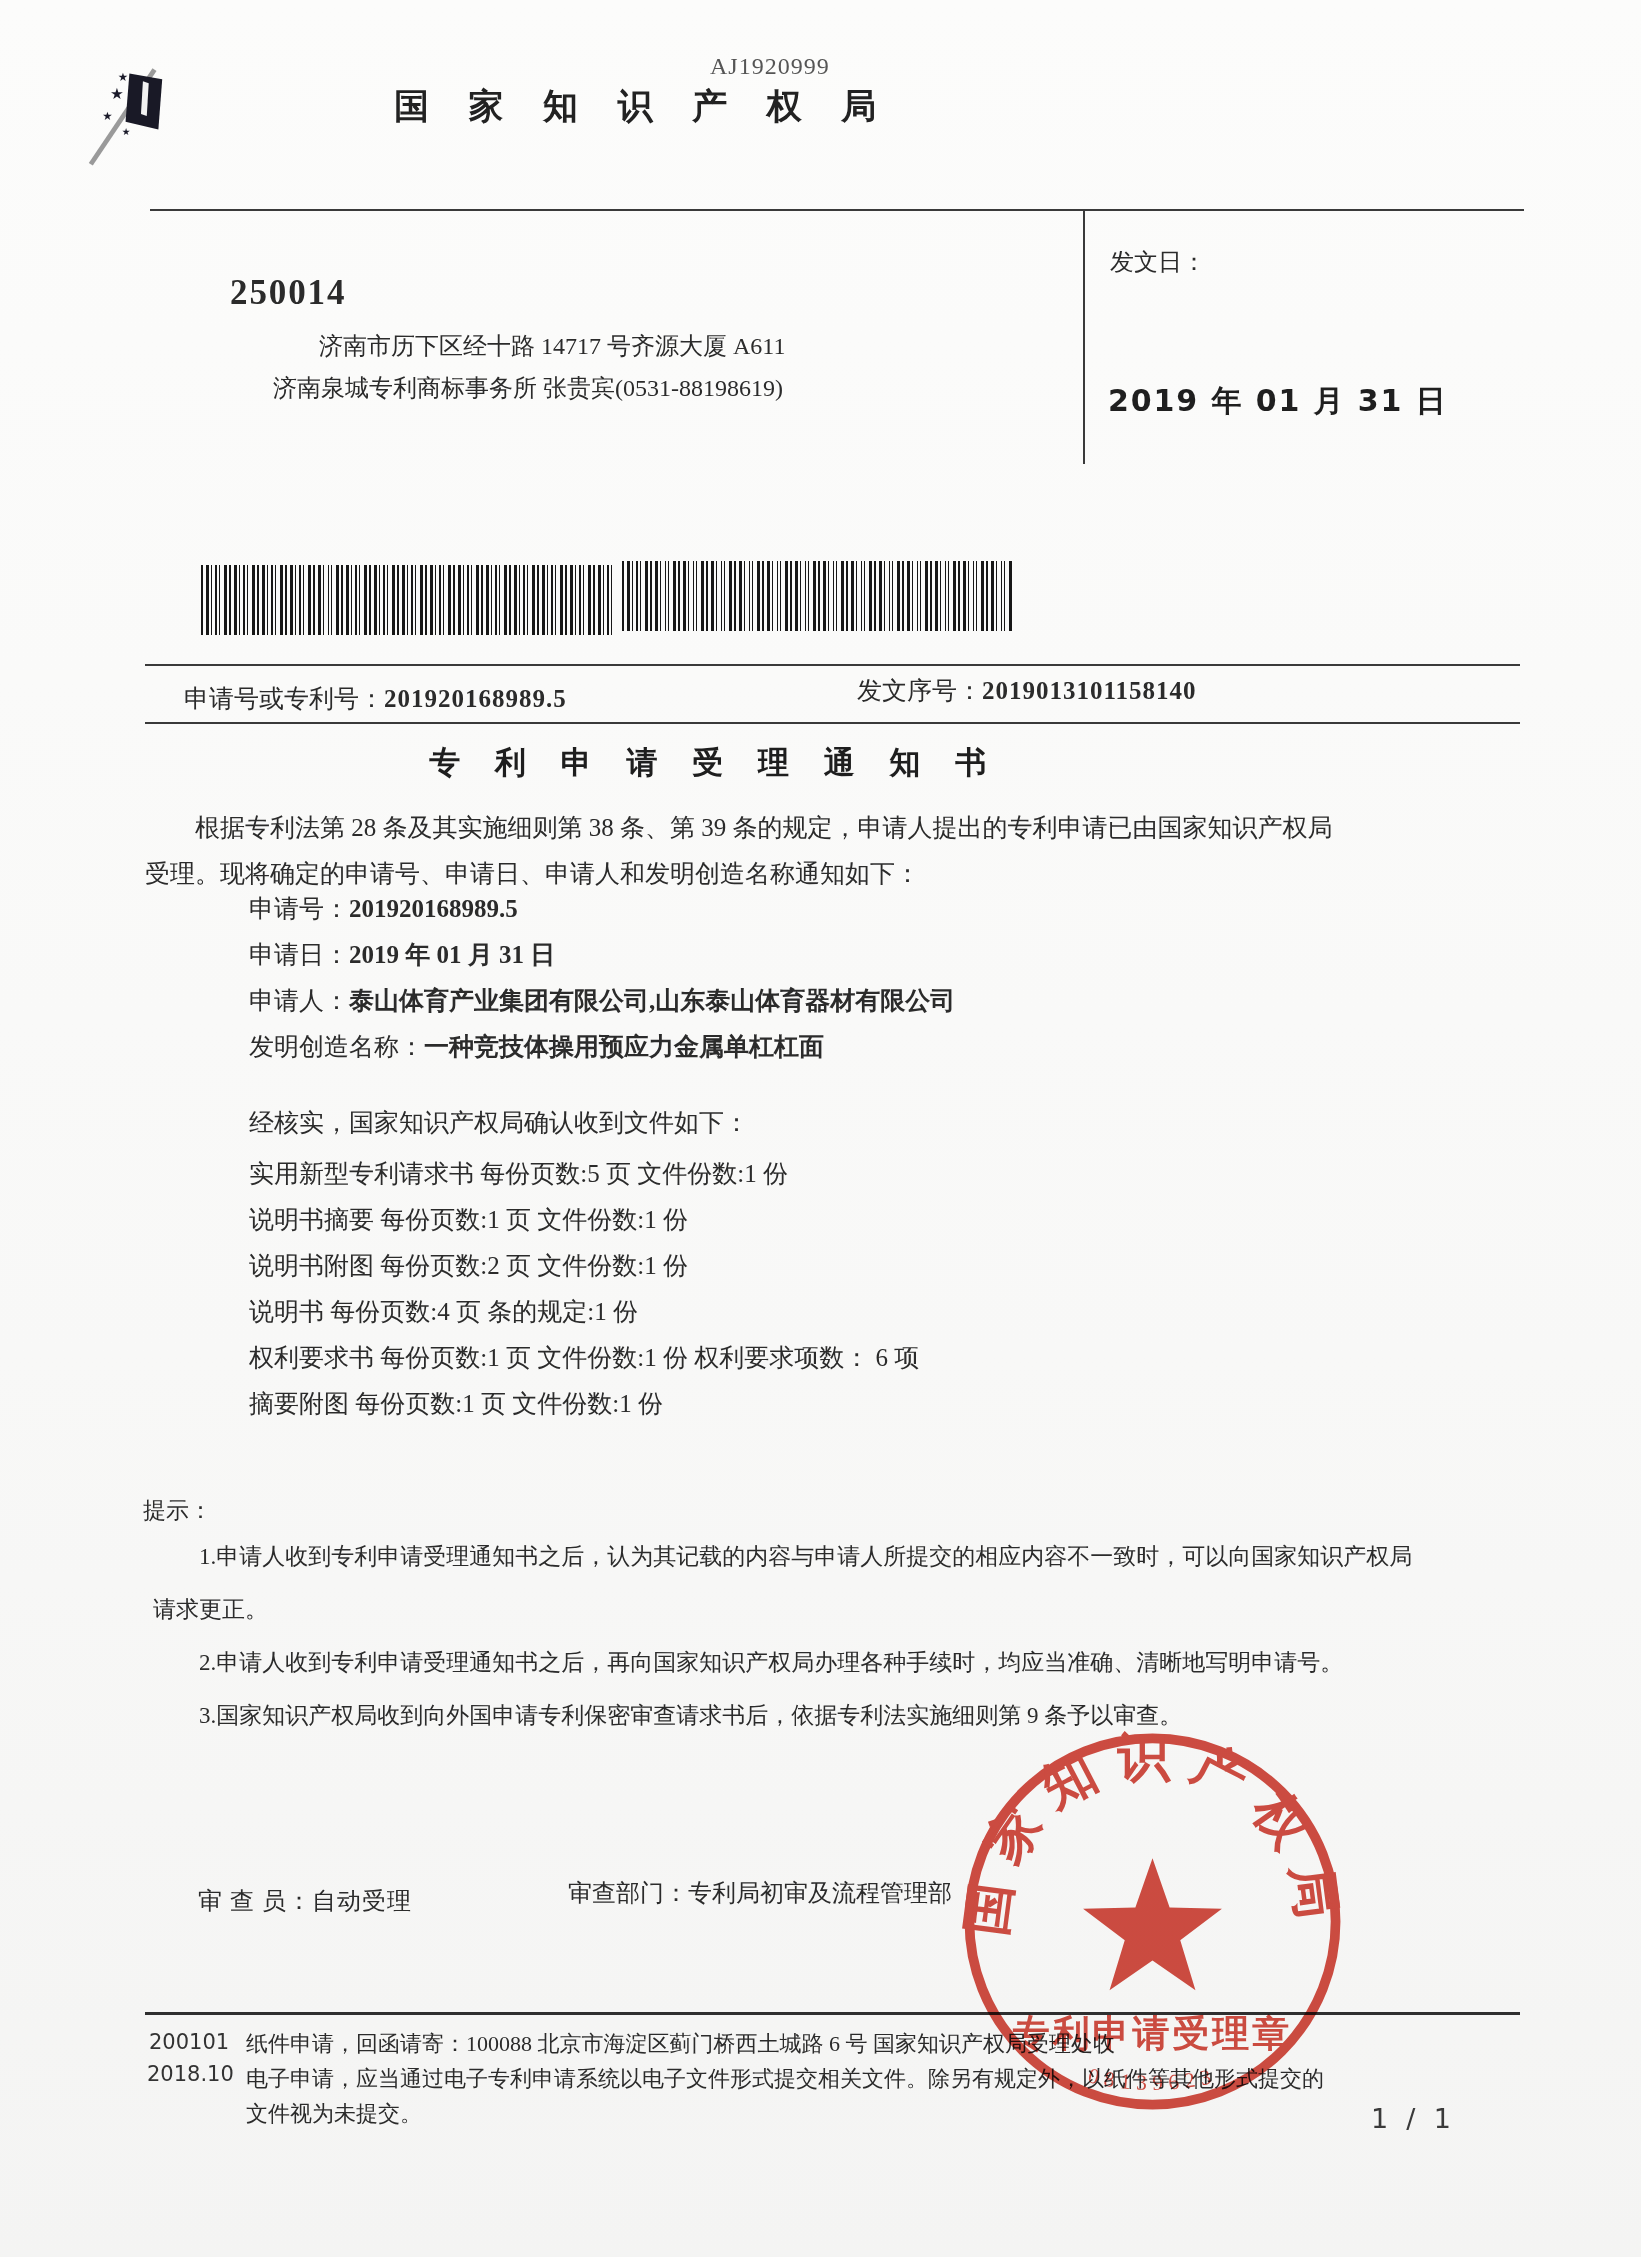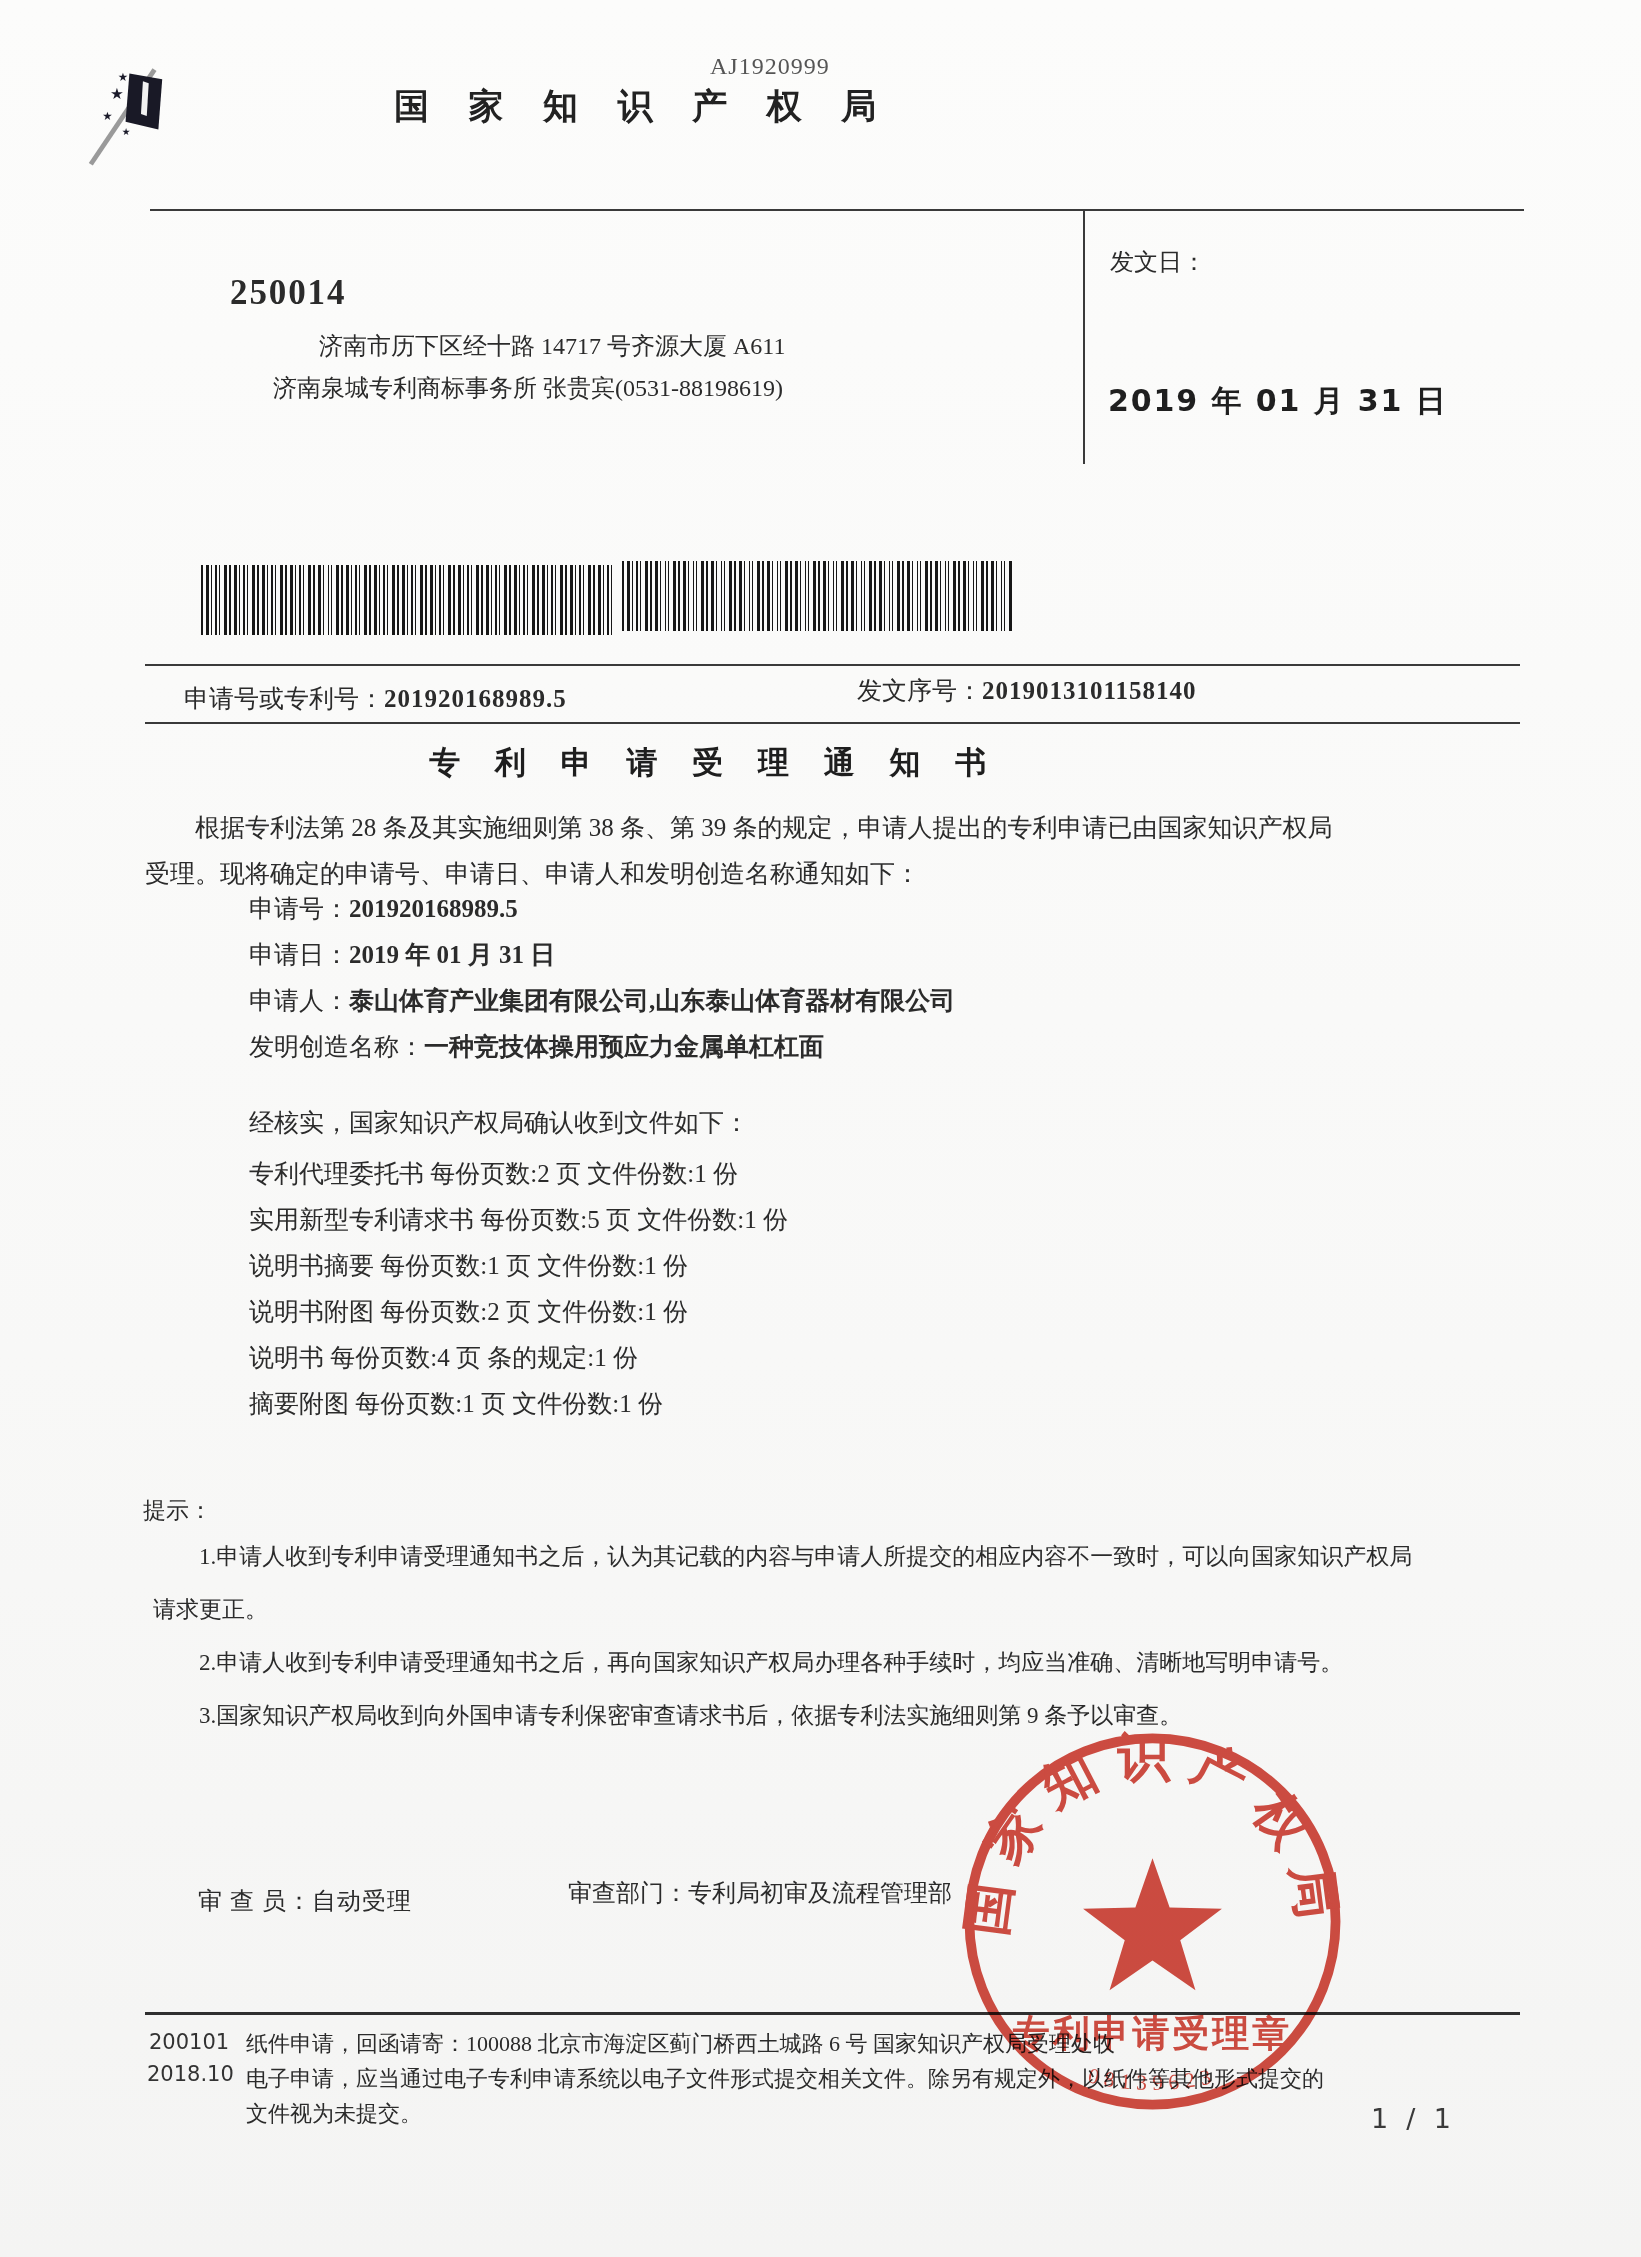--- a/index.html
+++ b/index.html
@@ -112,25 +112,25 @@
 
 <div class="abs fields">
   <div><span>申请号：</span><span class="value">201920168989.5</span></div>
   <div><span>申请日：</span><span class="value">2019 年 01 月 31 日</span></div>
   <div><span>申请人：</span><span class="value">泰山体育产业集团有限公司,山东泰山体育器材有限公司</span></div>
   <div><span>发明创造名称：</span><span class="value">一种竞技体操用预应力金属单杠杠面</span></div>
 </div>
 
 <div class="abs docs-intro">经核实，国家知识产权局确认收到文件如下：</div>
 <div class="abs docs">
-  <div>专利代理委托书  每份页数:2 页  文件份数:1 份</div>
   <div>实用新型专利请求书  每份页数:5 页  文件份数:1 份</div>
   <div>说明书摘要  每份页数:1 页  文件份数:1 份</div>
   <div>说明书附图  每份页数:2 页  文件份数:1 份</div>
   <div>说明书  每份页数:4 页  条的规定:1 份</div>
+  <div>权利要求书  每份页数:1 页  文件份数:1 份  权利要求项数：  6 项</div>
   <div>摘要附图  每份页数:1 页  文件份数:1 份</div>
 </div>
 
 <div class="abs tips-title">提示：</div>
 <div class="abs tips">
   <div class="indent">1.申请人收到专利申请受理通知书之后，认为其记载的内容与申请人所提交的相应内容不一致时，可以向国家知识产权局</div>
   <div>请求更正。</div>
   <div class="indent">2.申请人收到专利申请受理通知书之后，再向国家知识产权局办理各种手续时，均应当准确、清晰地写明申请号。</div>
   <div class="indent">3.国家知识产权局收到向外国申请专利保密审查请求书后，依据专利法实施细则第 9 条予以审查。</div>
 </div>

